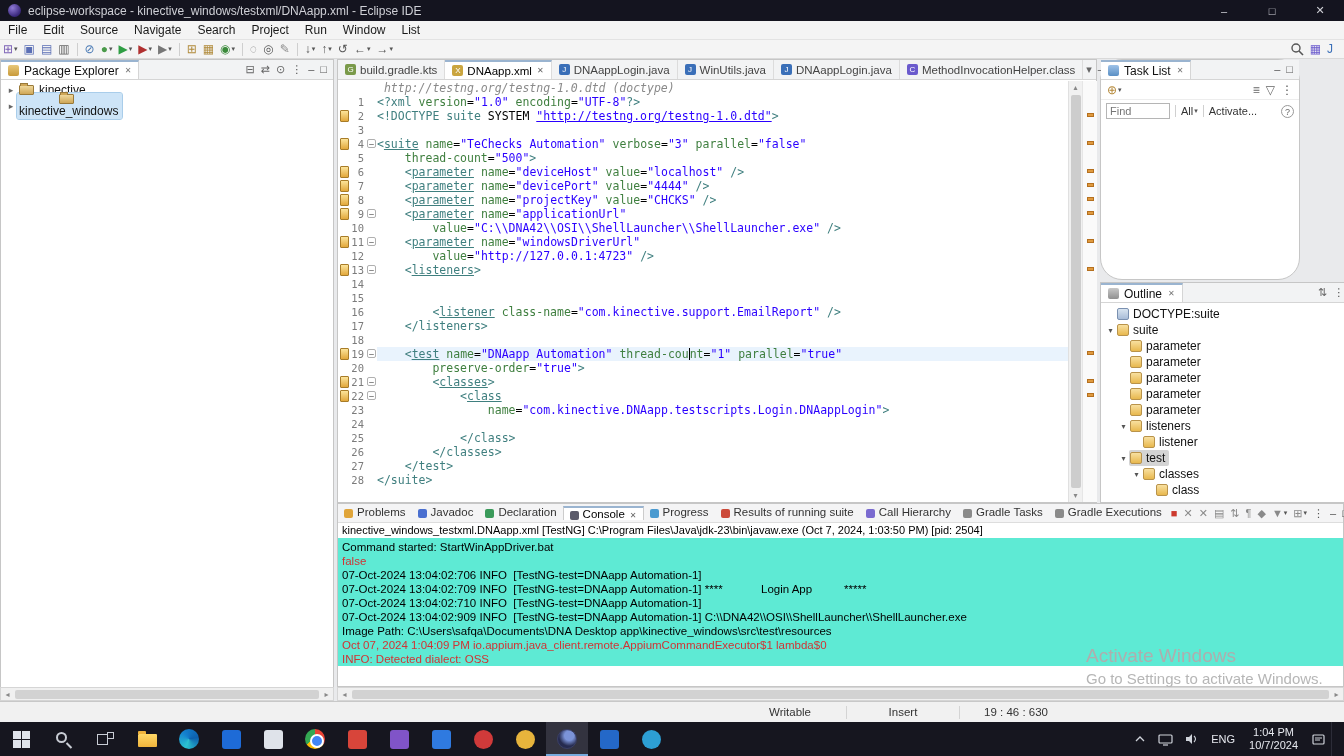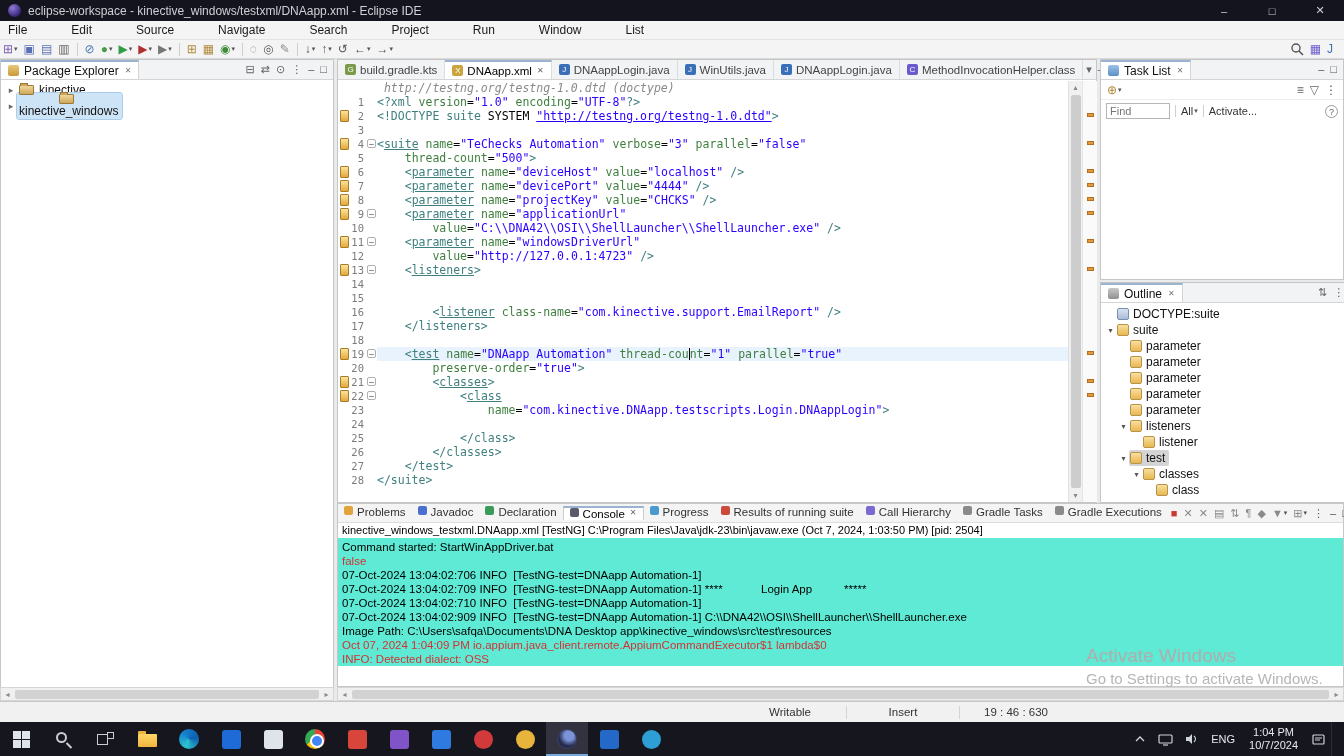--- a/index.html
+++ b/index.html
@@ -9,21 +9,21 @@
 
   
   .titlebar { position:absolute; left:0; top:0; width:1344px; height:21px; background:#14141f; color:#cfd0d6; font-size:12px; display:flex; align-items:center; }
   .titlebar .logo { width:13px; height:13px; border-radius:50%; margin:0 7px 0 8px; flex:none;
     background:radial-gradient(circle at 35% 30%, #8f7ad6, #39277a 70%); }
   .titlebar .title { flex:1; white-space:nowrap; overflow:hidden; }
   .winctl { display:flex; height:100%; }
   .winctl span { width:48px; display:flex; align-items:center; justify-content:center; font-size:11px; }
 
   
-  .menubar { position:absolute; top:21px; left:0; width:1344px; height:19px; background:#f4f4f4; border-bottom:1px solid #e3e3e3; display:flex; align-items:center; font-size:12px; color:#1a1a1a;gap:28px; }
+  .menubar { position:absolute; top:21px; left:0; width:1344px; height:19px; background:#f4f4f4; border-bottom:1px solid #e3e3e3; display:flex; align-items:center; font-size:12px; color:#1a1a1a; }
   .mitem { padding:0 8px; }
   .toolbar { position:absolute; top:40px; left:0; width:1344px; height:19px; background:#f4f4f4; border-bottom:1px solid #d9d9d9; display:flex; align-items:center; font-size:11px; }
   .tb-left, .tb-right { display:flex; align-items:center; }
   .tb-right { margin-left:auto; margin-right:8px; }
   .tbi { display:inline-flex; align-items:center; height:17px; padding:0 2px; margin:0 1px; }
   .tbi .g { font-size:12px; line-height:1; }
   .tbi .caret, .caret { font-size:7px; color:#555; margin-left:1px; }
   .tbsep { width:1px; height:13px; background:#cfcfcf; margin:0 4px; display:inline-block; }
   .magsvg { display:flex; align-items:center; padding:0 3px; }
 
@@ -77,21 +77,21 @@
   .seg-hint{ color:#8a8a8a; font-style:italic; }
   .seg-cur { display:inline-block; width:0; border-left:1px solid #000; height:12px; vertical-align:-2px; }
 
   .vsb { position:absolute; left:730px; top:21px; width:14px; height:421px; background:#f1f1f1; border-left:1px solid #e0e0e0; display:flex; flex-direction:column; align-items:center; }
   .vsb .sb-btn { height:13px; font-size:8px; color:#888; line-height:13px; }
   .vthumb { width:10px; flex:1; margin:1px 0; background:#cdcdcd; border-radius:2px; }
   .ruler { position:absolute; left:744px; top:21px; width:15px; height:421px; background:#fafafa; border-left:1px solid #e6e6e6; }
   .rmark { position:absolute; left:4px; width:7px; height:4px; background:#e09a3e; border:1px solid #b5701f; }
 
   
-  .task { left:1100px; top:59px; width:244px; height:221px; }
+  .task { left:1100px; top:59px; width:200px; height:221px;border-radius:22px; }
   .tl-toolrow { height:20px; display:flex; align-items:center; border-bottom:1px solid #ededed; padding:0 3px; }
   .tl-toolrow .right { margin-left:auto; display:flex; }
   .tl-findrow { height:22px; display:flex; align-items:center; padding:0 5px; font-size:11px; }
   .tl-find { width:64px; height:16px; border:1px solid #b5b5b5; font-size:11px; padding:0 3px; font-family:"Liberation Sans",sans-serif; background:#fff; }
   .tl-div { width:1px; height:12px; background:#d0d0d0; margin:0 5px; }
   .tl-link { color:#333; }
   .tl-help { margin-left:auto; width:13px; height:13px; border:1px solid #999; border-radius:50%; font-size:9px; color:#666; text-align:center; line-height:12px; }
 
   .outline { left:1100px; top:282px; width:276px; height:221px; }
   .otree { padding-top:3px; }
@@ -99,21 +99,21 @@
   .otrow .arrow { width:11px; font-size:8px; color:#555; text-align:center; flex:none; }
   .osel { display:inline-flex; align-items:center; padding:1px 4px 1px 1px; border-radius:2px; }
   .osel.sel { background:#d4d4d4; }
   .oicon { width:12px; height:12px; margin-right:4px; border-radius:2px; flex:none; }
   .oicon.element { background:linear-gradient(#f8e0a0,#e8b84e); border:1px solid #b9934a; }
   .oicon.doctype { background:linear-gradient(#d8e4f0,#a8bcd8); border:1px solid #7a90b0; }
 
   
   .console { left:337px; top:503px; width:1007px; height:184px; }
   .ctabs { height:19px; background:#f4f4f5; border-bottom:1px solid #ddd; display:flex; align-items:center; font-size:11.5px; }
-  .ctab { display:flex; align-items:flex-start; padding:0 6px; color:#333; height:100%; white-space:nowrap; }
+  .ctab { display:flex; align-items:flex-end; padding:0 6px; color:#333; height:100%; white-space:nowrap; }
   .ctab.active { background:#fff; border-left:1px solid #ccc; border-right:1px solid #ccc; border-top:2px solid #9ab4d0; color:#000; }
   .ticon { width:9px; height:9px; border-radius:2px; margin-right:4px; flex:none; }
   .ctab .close { margin-left:5px; font-size:8px; color:#666; }
   .ctools { margin-left:auto; display:flex; align-items:center; padding-right:4px; }
   .ctools .tbi .g { font-size:11px; }
   .cprocess { height:15px; font-size:11px; padding:1px 4px 0 4px; color:#000; white-space:nowrap; overflow:hidden; background:#fff; }
   .cbody { font-family:Liberation Sans, sans-serif; font-size:11.5px; line-height:14px; padding:2px 0 0 4px; white-space:pre; background:#5eead4; }
   .cline { height:14px; color:#000; }
   .cline.red { color:#d03434; }
 

